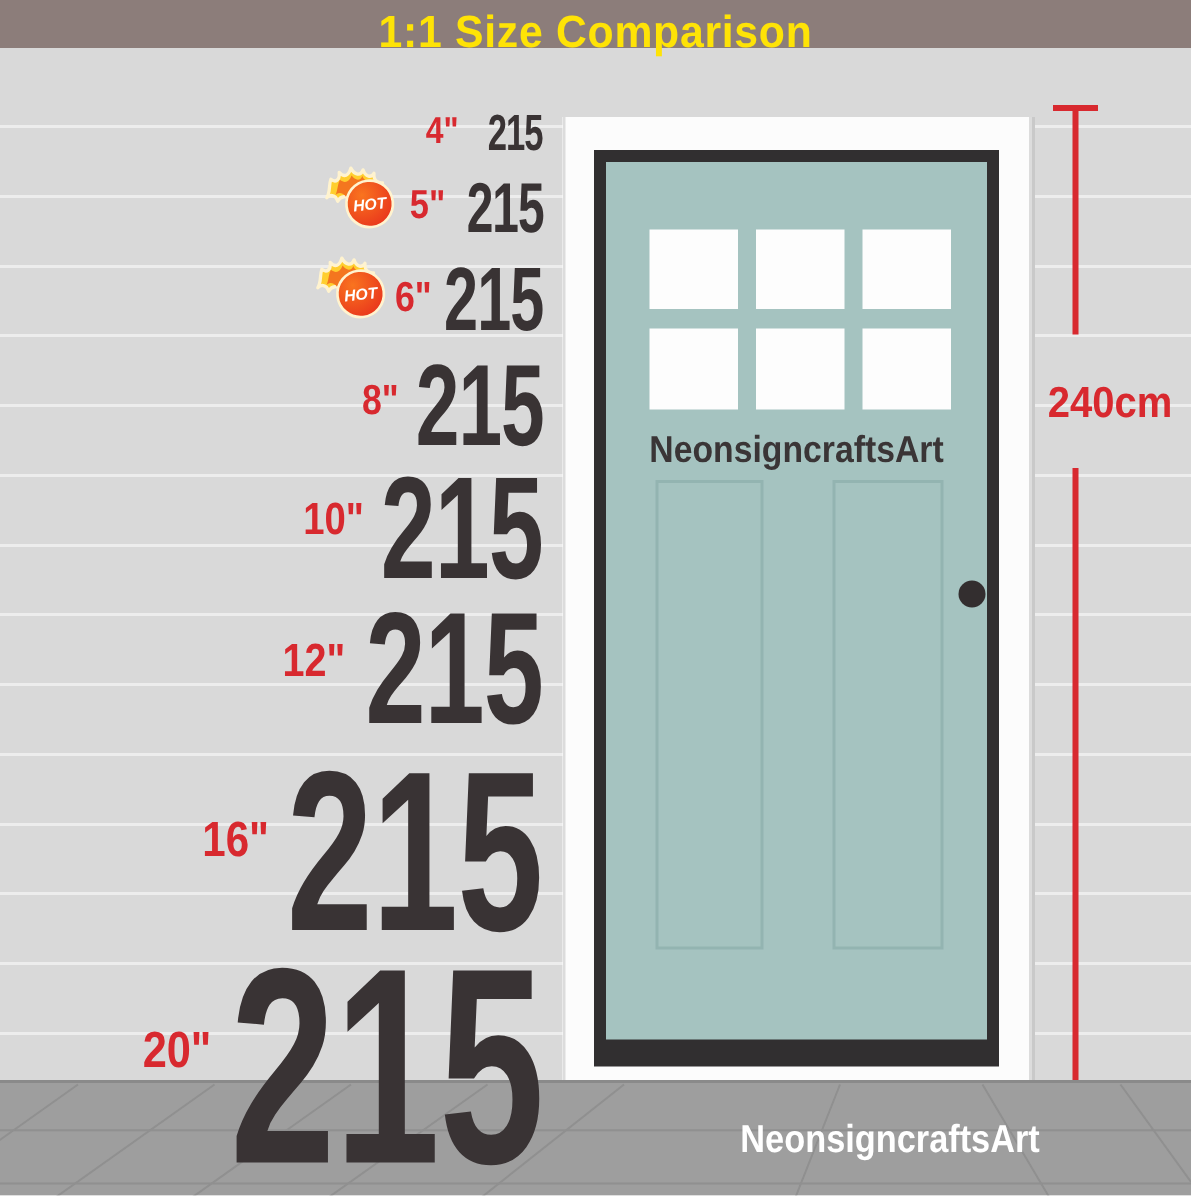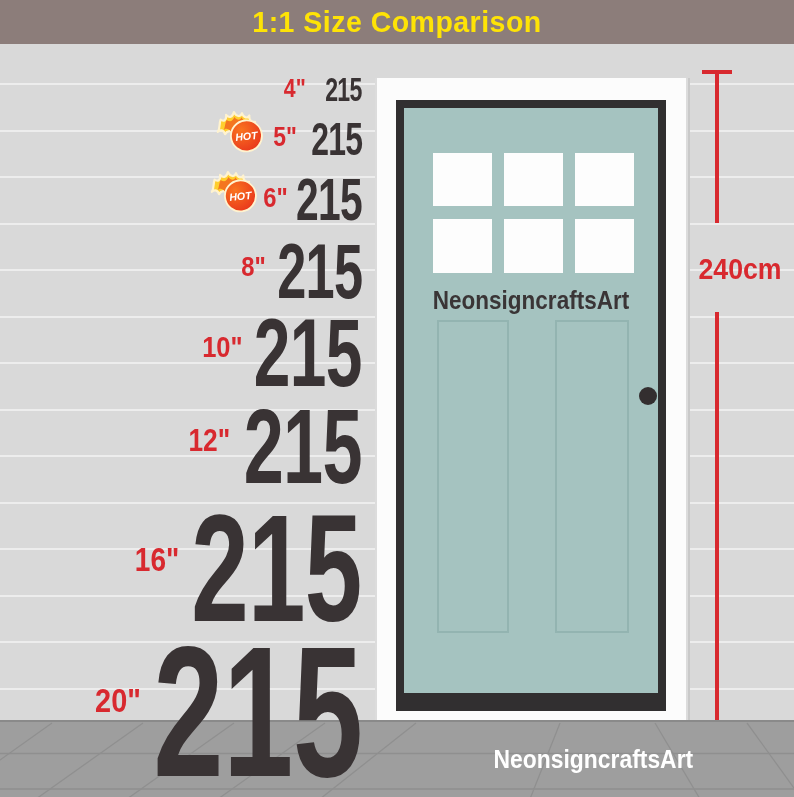--- a/index.html
+++ b/index.html
@@ -2,21 +2,21 @@
 <html><head>
 <meta charset="utf-8">
 <style>
   html,body{margin:0;padding:0;}
   .canvas{position:relative;width:794px;height:797px;overflow:hidden;
     font-family:"Liberation Sans",sans-serif;background:#d9d9d9;}
   
   .siding{position:absolute;top:39px;left:0;right:0;height:682px;
     background:repeating-linear-gradient(to bottom,#d9d9d9 0 44.5px,#ededed 44.5px 46.5px);}
   
-  .titlebar{position:absolute;top:0;left:0;right:0;height:44px;background:#8c7d7a;z-index:30;}
+  .titlebar{position:absolute;top:0;left:0;right:0;height:32px;background:#8c7d7a;z-index:30;}
   .title{width:100%;text-align:center;color:#fee306;font-size:30px;font-weight:bold;
     line-height:44px;letter-spacing:.5px;transform:scaleX(.95);}
   
   .ground{position:absolute;left:0;right:0;top:720px;height:77px;background:#9e9e9e;
     border-top:2px solid #8a8a8a;box-sizing:border-box;z-index:2;}
   .ground svg{position:absolute;inset:0;}
   .watermark{position:absolute;left:480px;top:22px;width:226px;text-align:center;
     color:#ffffff;font-size:26px;font-weight:bold;transform:scaleX(.88);white-space:nowrap;}
   
   .door-frame{position:absolute;left:375px;top:78px;width:313px;height:642px;background:#fcfcfc;

